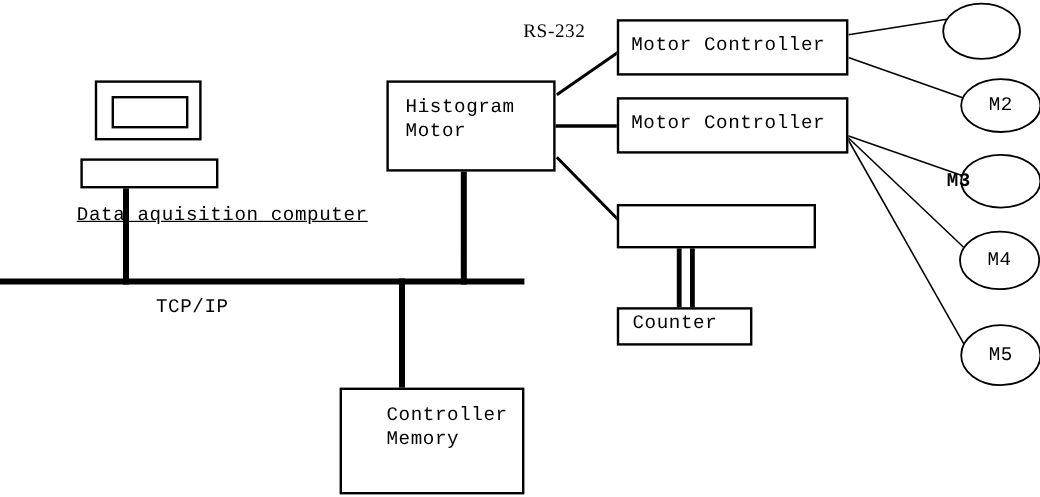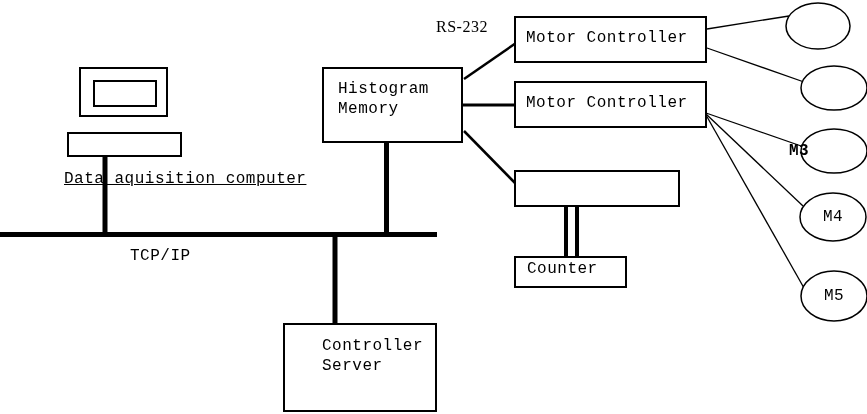--- a/index.html
+++ b/index.html
@@ -108,33 +108,34 @@
 
   <div class="box monitor-outer"></div>
   <div class="box monitor-inner"></div>
   <div class="box keyboard"></div>
   <div class="label daq-caption">Data aquisition computer</div>
 
   <div class="label tcpip-label">TCP/IP</div>
   <div class="label rs232-label">RS-232</div>
 
   <div class="box terminal-server"></div>
-  <div class="label ts-label"><span>Histogram</span><br><span>Memory</span></div>
+  <div class="label ts-label"><span>Histogram</span><br><span>Motor</span></div>
 
   <div class="box motor-ctrl-1"></div>
   <div class="label mc1-label">Motor Controller</div>
 
   <div class="box motor-ctrl-2"></div>
   <div class="label mc2-label">Motor Controller</div>
 
   <div class="box counter-box"></div>
 
   <div class="box counter"></div>
   <div class="label counter-label">Counter</div>
 
   <div class="box histogram-memory"></div>
-  <div class="label histogram-label"><span>Controller</span><br><span>Server</span></div>
+  <div class="label histogram-label"><span>Controller</span><br><span>Memory</span></div>
 
+  <div class="motor-label motor-m2">M2</div>
   <div class="motor-label motor-m3">M3</div>
   <div class="motor-label motor-m4">M4</div>
   <div class="motor-label motor-m5">M5</div>
 
 </div>
 
 </body></html>

